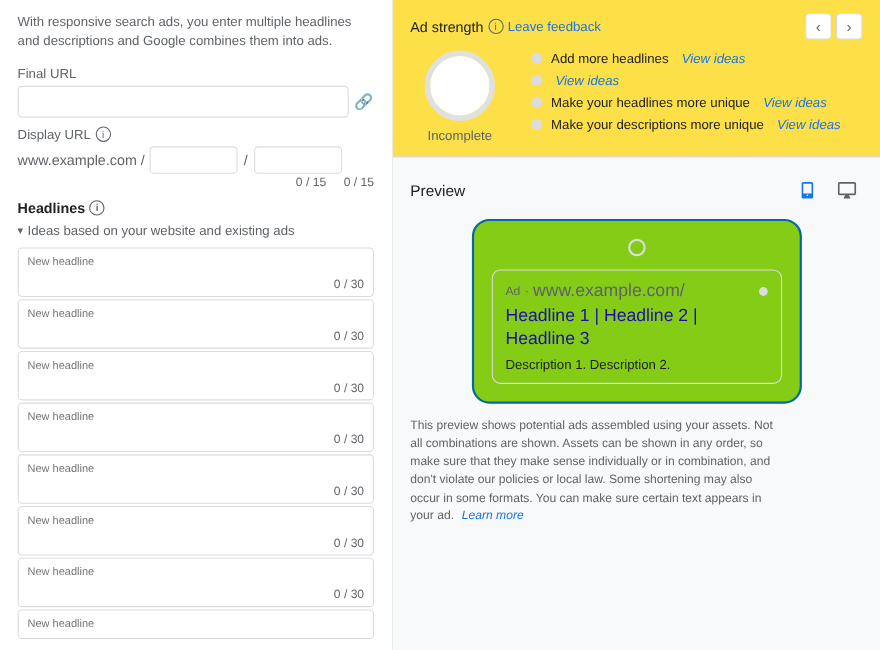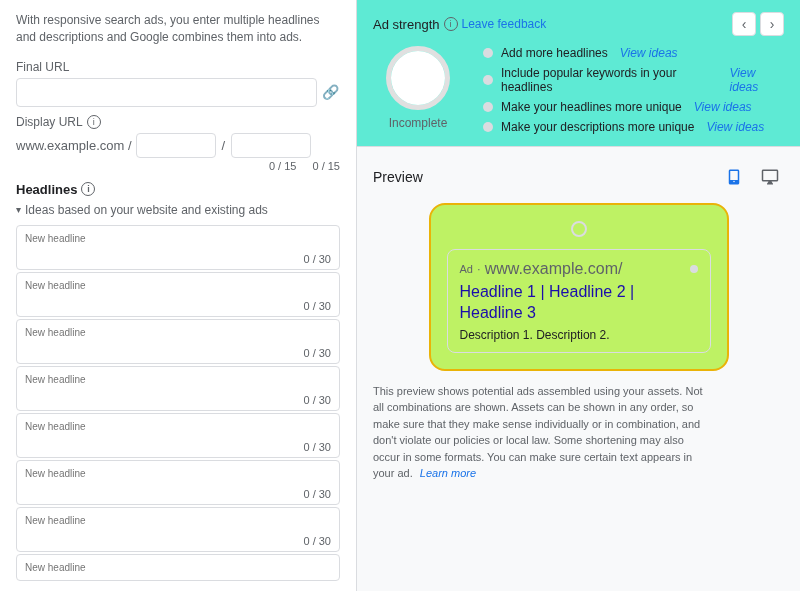--- a/index.html
+++ b/index.html
@@ -70,21 +70,21 @@
     .right-panel {
       flex: 1;
       background: #f8f9fa;
       overflow-y: auto;
       display: flex;
       flex-direction: column;
     }
 
     
     .ad-strength-section {
-      background: #5eead4;
+      background: #fde047;
       border-bottom: 1px solid #dadce0;
       padding: 12px 16px;
     }
     .ad-strength-header {
       display: flex;
       align-items: center;
       justify-content: space-between;
       margin-bottom: 10px;
     }
     .ad-strength-title { display: flex; align-items: center; gap: 4px; font-size: 13px; font-weight: 500; color: #202124; }
@@ -135,24 +135,24 @@
       width: 28px; height: 28px; display: flex; align-items: center; justify-content: center;
       cursor: pointer; border-radius: 4px; color: #1a73e8;
     }
     .device-icon.inactive { color: #5f6368; }
 
     .preview-card-wrapper {
       display: flex; justify-content: center; margin-bottom: 12px;
     }
     .mobile-frame {
       width: 300px;
-      border: 2px solid #eab308;
+      border: 2px solid #0369a1;
       border-radius: 16px;
       padding: 16px;
-      background: #bef264;
+      background: #84cc16;
       position: relative;
     }
     .mobile-notch {
       width: 16px; height: 16px; border-radius: 50%; border: 2px solid #dadce0;
       margin: 0 auto 12px;
     }
     .ad-card {
       border: 1px solid #dadce0;
       border-radius: 8px;
       padding: 10px 12px;
@@ -274,21 +274,20 @@
 
       <div style="flex:1;">
         <div class="suggestion-list">
           <div class="suggestion-item">
             <div class="dot"></div>
             <span class="suggestion-text">Add more headlines</span>
             <a class="suggestion-link">View ideas</a>
           </div>
           <div class="suggestion-item">
             <div class="dot"></div>
-            <span class="suggestion-text">Include popular keywords in your headlines</span>
             <a class="suggestion-link">View ideas</a>
           </div>
           <div class="suggestion-item">
             <div class="dot"></div>
             <span class="suggestion-text">Make your headlines more unique</span>
             <a class="suggestion-link">View ideas</a>
           </div>
           <div class="suggestion-item">
             <div class="dot"></div>
             <span class="suggestion-text">Make your descriptions more unique</span>

